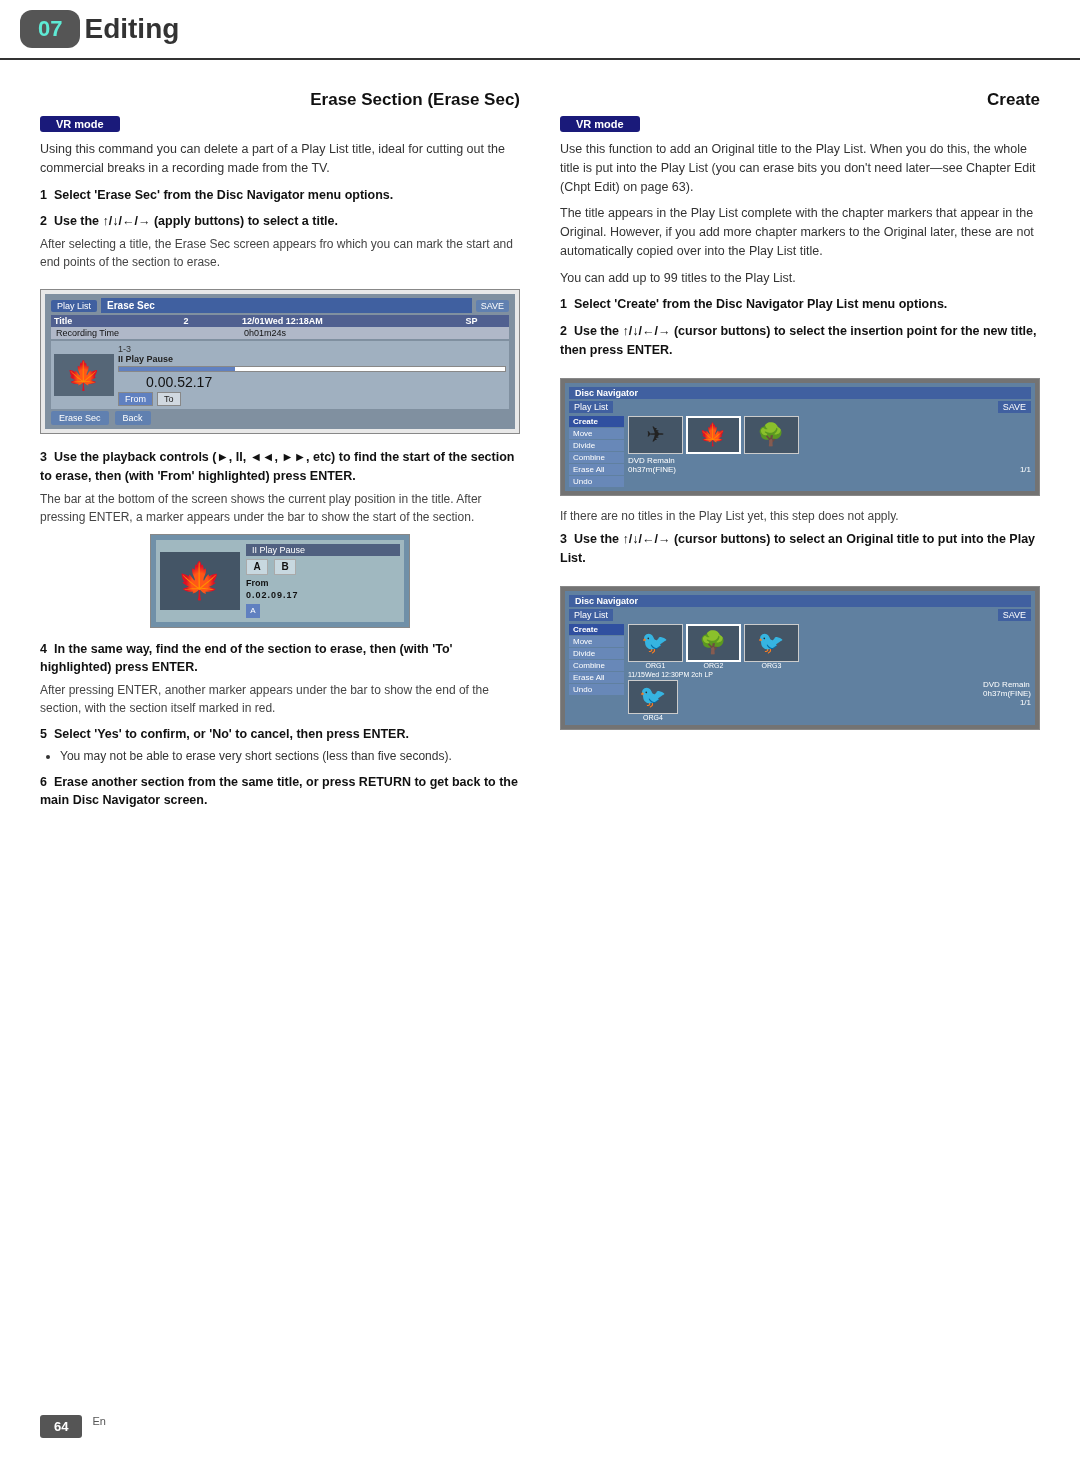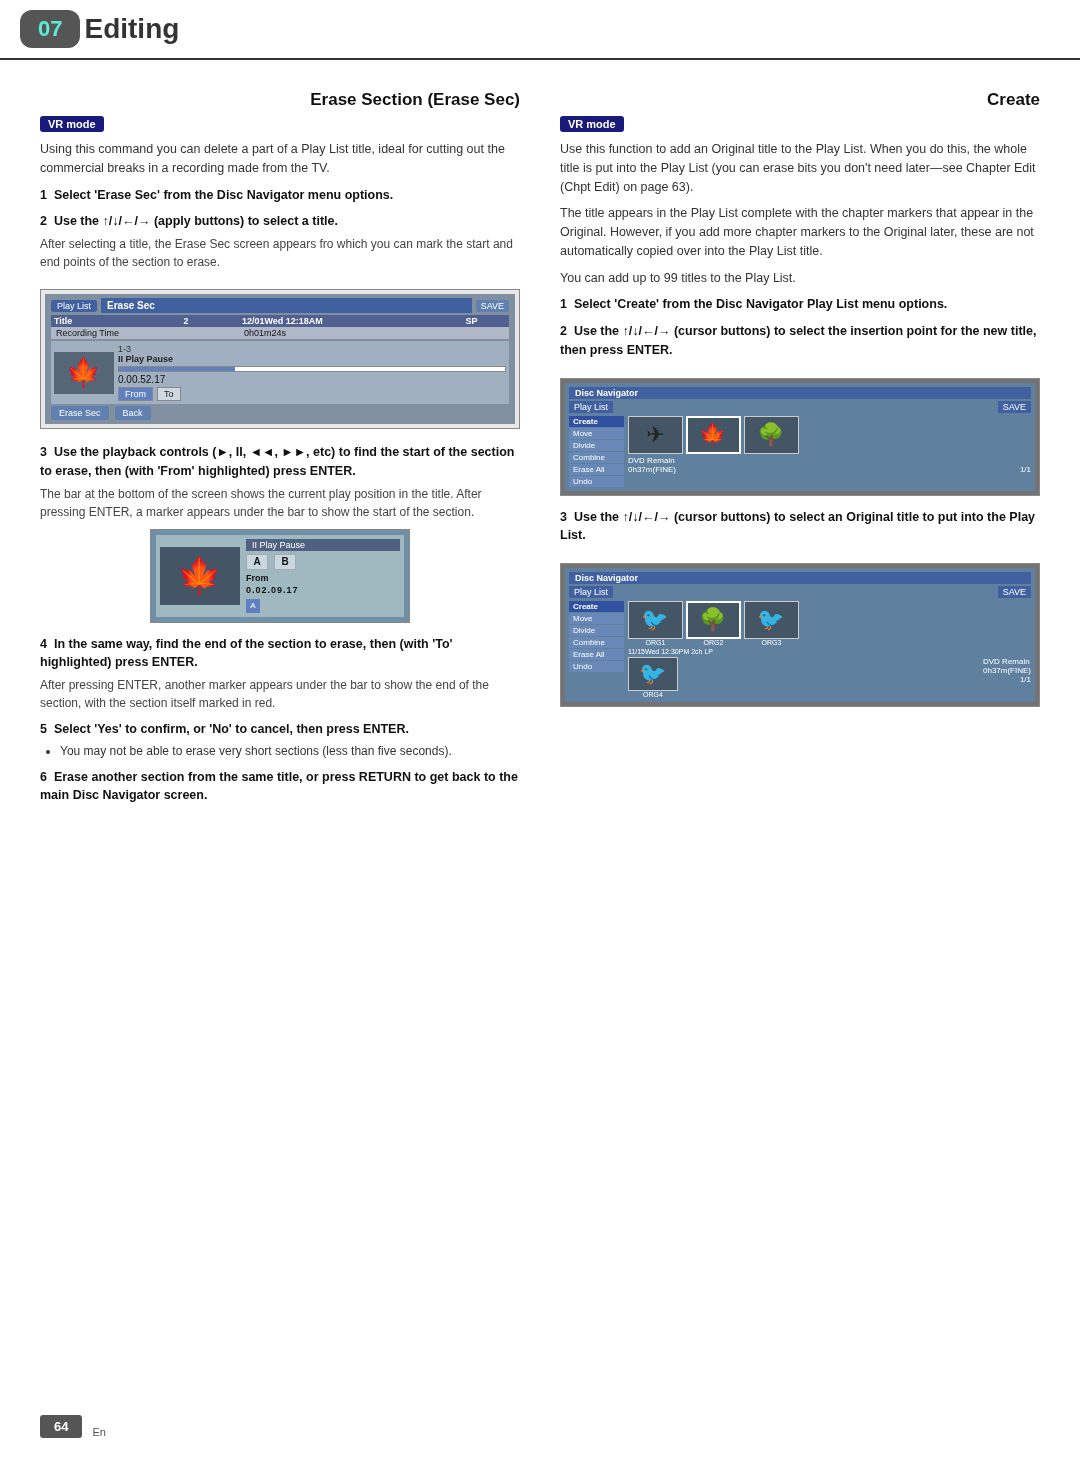--- a/index.html
+++ b/index.html
@@ -72,21 +72,21 @@
       text-align: right;
     }
 
     
     .vr-badge {
       display: inline-block;
       background: #1a1a7a;
       color: #fff;
       font-size: 11px;
       font-weight: bold;
-      padding: 2px 8px;
+      padding: 2px 16px;
       border-radius: 3px;
       margin-bottom: 8px;
     }
 
     
     .body-text {
       font-size: 12.5px;
       line-height: 1.5;
       color: #333;
       margin-bottom: 8px;
@@ -406,21 +406,21 @@
       line-height: 1.4;
     }
 
     
     .page-footer {
       position: absolute;
       bottom: 30px;
       left: 40px;
       right: 40px;
       display: flex;
-      align-items: flex-end;
+      align-items: flex-start;
       gap: 10px;
       margin-top: 8px;
     }
 
     .page-num-box {
       background: #555;
       color: #fff;
       font-size: 13px;
       font-weight: bold;
       padding: 4px 14px;
@@ -512,21 +512,21 @@
           <div class="screen-thumb-area">
             <div class="screen-thumb">
               <span class="screen-thumb-leaf">🍁</span>
             </div>
             <div class="screen-info">
               <div style="font-size:9px; color:#333;">1-3</div>
               <div style="font-size:9px; font-weight:bold; color:#222;">II Play Pause</div>
               <div class="progress-bar-container">
                 <div class="progress-bar-fill"></div>
               </div>
-              <div style="font-size:10px; color:#111;">0.00.52.17</div>
+              <div style="font-size:14px; color:#111;margin-left:28px;">0.00.52.17</div>
               <div class="screen-markers">
                 <div class="marker-box selected">From</div>
                 <div class="marker-box">To</div>
               </div>
             </div>
           </div>
           <div class="erase-btn-row">
             <div class="erase-btn">Erase Sec</div>
             <div class="erase-btn">Back</div>
           </div>
@@ -636,20 +636,21 @@
               <div style="display:flex; justify-content:space-between; align-items:flex-end;">
                 <div style="font-size:8px; color:#fff;">DVD Remain<br>0h37m(FINE)</div>
                 <div class="disc-nav-page">1/1</div>
               </div>
             </div>
           </div>
         </div>
       </div>
 
       
+      <div class="note-text">If there are no titles in the Play List yet, this step does not apply.</div>
 
       
       <div class="step">
         <div class="step-text">
           <strong>3</strong>&nbsp;&nbsp;<strong>Use the ↑/↓/←/→ (cursor buttons) to select an Original title to put into the Play List.</strong>
         </div>
       </div>
 
       
       <div class="disc-nav-screen">

